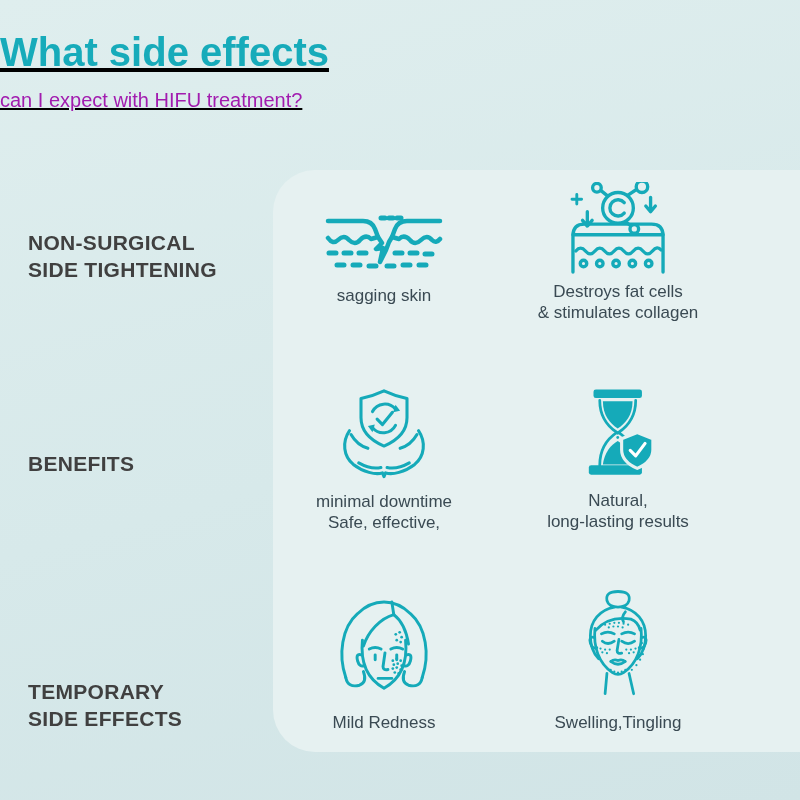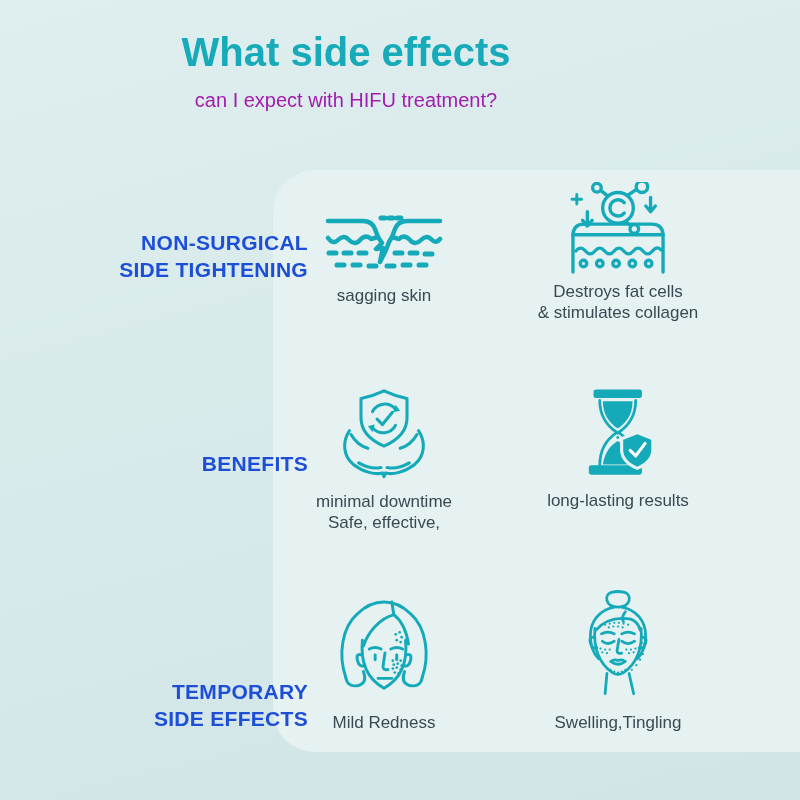--- a/index.html
+++ b/index.html
@@ -5,26 +5,26 @@
   html,body{margin:0;padding:0;}
   body{
     width:800px;height:800px;position:relative;overflow:hidden;
     background:linear-gradient(165deg,#dfeeee 0%,#d7e9ea 55%,#d1e4e6 100%);
     font-family:"Liberation Sans", sans-serif;
   }
   .card{
     position:absolute;left:273px;top:170px;width:527px;height:582px;
     background:#e6f1f1;border-radius:42px 0 0 42px;
   }
-  header{position:absolute;top:30px;left:0;width:692px;text-align:center;}
+  header{position:absolute;top:30px;left:0;width:692px;text-align:left;text-decoration:underline;}
   .title{margin:0;font-size:40px;line-height:44px;font-weight:bold;color:#17abba;}
   .subtitle{margin:7px 0 0;font-size:20px;line-height:38px;font-weight:400;color:#a21caf;}
   .row-label{
-    position:absolute;left:28px;width:280px;text-align:right;
-    color:#1d4ed8;font-size:21px;line-height:27px;font-weight:bold;letter-spacing:.3px;
+    position:absolute;left:28px;width:280px;text-align:left;
+    color:#404040;font-size:21px;line-height:27px;font-weight:bold;letter-spacing:.3px;
   }
   .label-line{display:block;}
   #label-0{top:229px;}
   #label-1{top:450px;}
   #label-2{top:634px;margin-top:44px;}
   .cell{position:absolute;width:230px;margin:0;text-align:center;}
   .icon-wrap{display:flex;align-items:center;justify-content:center;}
   .caption{font-size:17px;line-height:21px;color:#3a4a53;}
   .cap-line{display:block;}
   #cell-0{left:269px;top:205px;} #cell-0 .icon-wrap{height:72px;} #cell-0 .caption{margin-top:8px;}
@@ -130,20 +130,21 @@
       <path d="M28,18 H66 C66,36 57,46 47,53 C37,46 28,36 28,18 Z" fill="#15aab9" stroke="none"></path>
       <path d="M28,99 C30,84 38,74 47,69 C56,74 64,84 66,99 Z" fill="#15aab9" stroke="none"></path>
       <circle cx="47" cy="59" r="1.8" fill="#15aab9" stroke="none"></circle>
       <circle cx="47" cy="64.5" r="1.8" fill="#15aab9" stroke="none"></circle>
       <rect x="10" y="100" width="68" height="12" rx="3" fill="#15aab9" stroke="none"></rect>
       <path d="M72,58 L92,66 V80 Q92,95 72,104 Q52,95 52,80 V66 Z" fill="#15aab9" stroke="#e6f1f1" stroke-width="4"></path>
       <path d="M63,81 L70,88 L82,72" stroke="#ffffff" stroke-width="4"></path>
     </svg>
   </div>
   <figcaption class="caption">
+    <span class="cap-line">Natural,</span>
     <span class="cap-line">long-lasting results</span>
   </figcaption>
 </figure>
 
 <figure class="cell" id="cell-4">
   <div class="icon-wrap">
     <svg width="98" height="98" viewBox="0 0 100 100" fill="none" stroke="#15aab9" stroke-width="3" stroke-linecap="round" stroke-linejoin="round">
       <path d="M11,80 C3,57 7,29 23,15 C33,5 43,3 50,3 C57,3 67,5 77,15 C93,29 97,57 89,80"></path>
       <path d="M11,80 Q13,91 25,88 Q33,85 29,74"></path>
       <path d="M89,80 Q87,91 75,88 Q67,85 71,74"></path>

